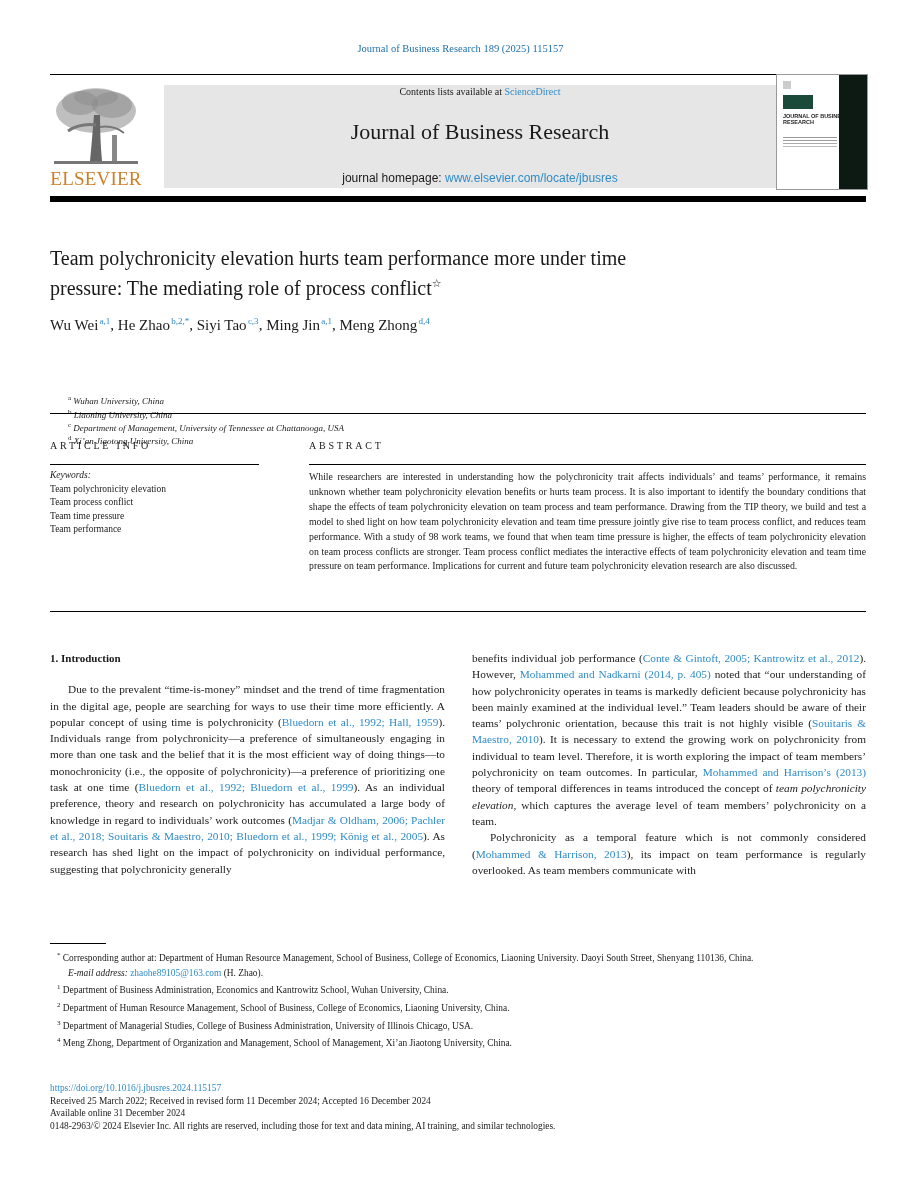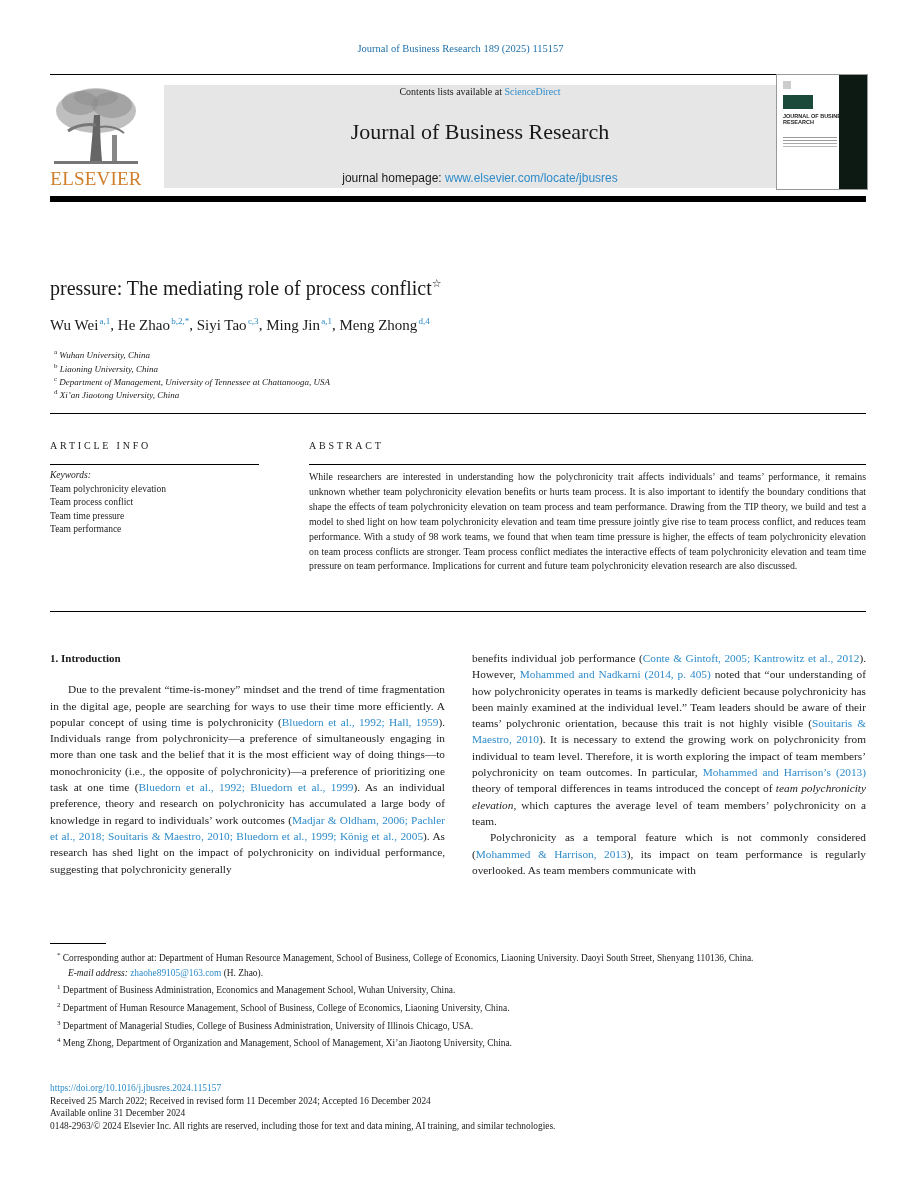--- a/index.html
+++ b/index.html
@@ -22,21 +22,21 @@
   .cover .green-strip { position:absolute; left:6px; top:20px; width:30px; height:14px; background:#1c4a3a; }
   .cover .ctitle { position:absolute; left:6px; top:38px; font-family:"Liberation Sans",sans-serif; font-size:5.5px; font-weight:bold; line-height:6px; color:#222; }
   .cover .mini { position:absolute; left:6px; top:6px; width:8px; height:8px; background:#ccc; }
   .cover .lines { position:absolute; left:6px; top:62px; width:54px; height:1px; background:#999; box-shadow:0 3px 0 #999, 0 6px 0 #aaa, 0 9px 0 #bbb; }
   .thick-rule { top:196px; left:50px; width:816px; height:6px; background:#000; }
 
   .title { top:246px; left:50px; width:760px; font-size:20px; line-height:25px; }
   .title sup { font-size:11px; }
   .authors { top:316px; left:50px; font-size:15px; }
   .authors sup { font-size:9px; color:#2e8bc9; }
-  .affil { left:54px; font-size:9px; font-style:italic; }
+  .affil { left:68px; font-size:9px; font-style:italic;margin-top:46px; }
   .affil sup { font-style:normal; font-size:7px; }
   .rule-mid { top:413px; left:50px; width:816px; height:1px; background:#000; }
 
   .section-head { font-size:10px; letter-spacing:2.8px;text-align:center; }
   .ai-rule { top:464px; left:50px; width:209px; height:1px; background:#000; }
   .ab-rule { top:464px; left:309px; width:557px; height:1px; background:#000; }
   .keywords { top:469px; left:50px; font-size:9.5px; line-height:13.5px; }
   .abstract { top:470px; left:309px; width:557px; font-size:9.8px; line-height:14.9px; text-align:justify; }
   .rule-after-abstract { top:611px; left:50px; width:816px; height:1px; background:#000; }
 
@@ -92,21 +92,21 @@
   <div class="mini"></div>
   <div class="green-strip"></div>
   <div class="ctitle">JOURNAL OF BUSINESS RESEARCH</div>
   <div class="lines"></div>
   <div class="green-band"></div>
 </div>
 
 <div class="abs thick-rule"></div>
 
 <div class="abs title">
-  <br>
+  <span>Team polychronicity elevation hurts team performance more under time</span><br>
   <span>pressure: The mediating role of process conflict</span><sup>☆</sup>
 </div>
 
 <div class="abs authors">
   <span>Wu Wei</span> <sup>a,1</sup>,
   <span>He Zhao</span> <sup>b,2,*</sup>,
   <span>Siyi Tao</span> <sup>c,3</sup>,
   <span>Ming Jin</span> <sup>a,1</sup>,
   <span>Meng Zhong</span> <sup>d,4</sup>
 </div>
@@ -141,21 +141,21 @@
 
 <div class="abs col col2">
   <p><span>benefits individual job performance (</span><a>Conte &amp; Gintoft, 2005; Kantrowitz et al., 2012</a><span>). However, </span><a>Mohammed and Nadkarni (2014, p. 405)</a><span> noted that “our understanding of how polychronicity operates in teams is markedly deficient because polychronicity has been mainly examined at the individual level.” Team leaders should be aware of their teams’ polychronic orientation, because this trait is not highly visible (</span><a>Souitaris &amp; Maestro, 2010</a><span>). It is necessary to extend the growing work on polychronicity from individual to team level. Therefore, it is worth exploring the impact of team members’ polychronicity on team outcomes. In particular, </span><a>Mohammed and Harrison’s (2013)</a><span> theory of temporal differences in teams introduced the concept of </span><em>team polychronicity elevation</em><span>, which captures the average level of team members’ polychronicity on a team.</span></p>
   <p class="ind"><span>Polychronicity as a temporal feature which is not commonly considered (</span><a>Mohammed &amp; Harrison, 2013</a><span>), its impact on team performance is regularly overlooked. As team members communicate with</span></p>
 </div>
 
 <div class="abs fn-rule"></div>
 <div class="abs footnotes">
   <p class="fi"><sup>*</sup> <span>Corresponding author at: Department of Human Resource Management, School of Business, College of Economics, Liaoning University. Daoyi South Street, Shenyang 110136, China.</span></p>
   <p style="padding-left:18px;"><em>E-mail address: </em><a>zhaohe89105@163.com</a><span> (H. Zhao).</span></p>
-  <p class="fi"><sup>1</sup> <span>Department of Business Administration, Economics and Management School, Wuhan University, China.</span></p>
+  <p class="fi"><sup>1</sup> <span>Department of Business Administration, Economics and Kantrowitz School, Wuhan University, China.</span></p>
   <p class="fi"><sup>2</sup> <span>Department of Human Resource Management, School of Business, College of Economics, Liaoning University, China.</span></p>
   <p class="fi"><sup>3</sup> <span>Department of Managerial Studies, College of Business Administration, University of Illinois Chicago, USA.</span></p>
   <p class="fi"><sup>4</sup> <span>Meng Zhong, Department of Organization and Management, School of Management, Xi’an Jiaotong University, China.</span></p>
 </div>
 
 <div class="abs bottom">
   <p><a>https://doi.org/10.1016/j.jbusres.2024.115157</a></p>
   <p>Received 25 March 2022; Received in revised form 11 December 2024; Accepted 16 December 2024</p>
   <p>Available online 31 December 2024</p>
   <p>0148-2963/© 2024 Elsevier Inc. All rights are reserved, including those for text and data mining, AI training, and similar technologies.</p>

